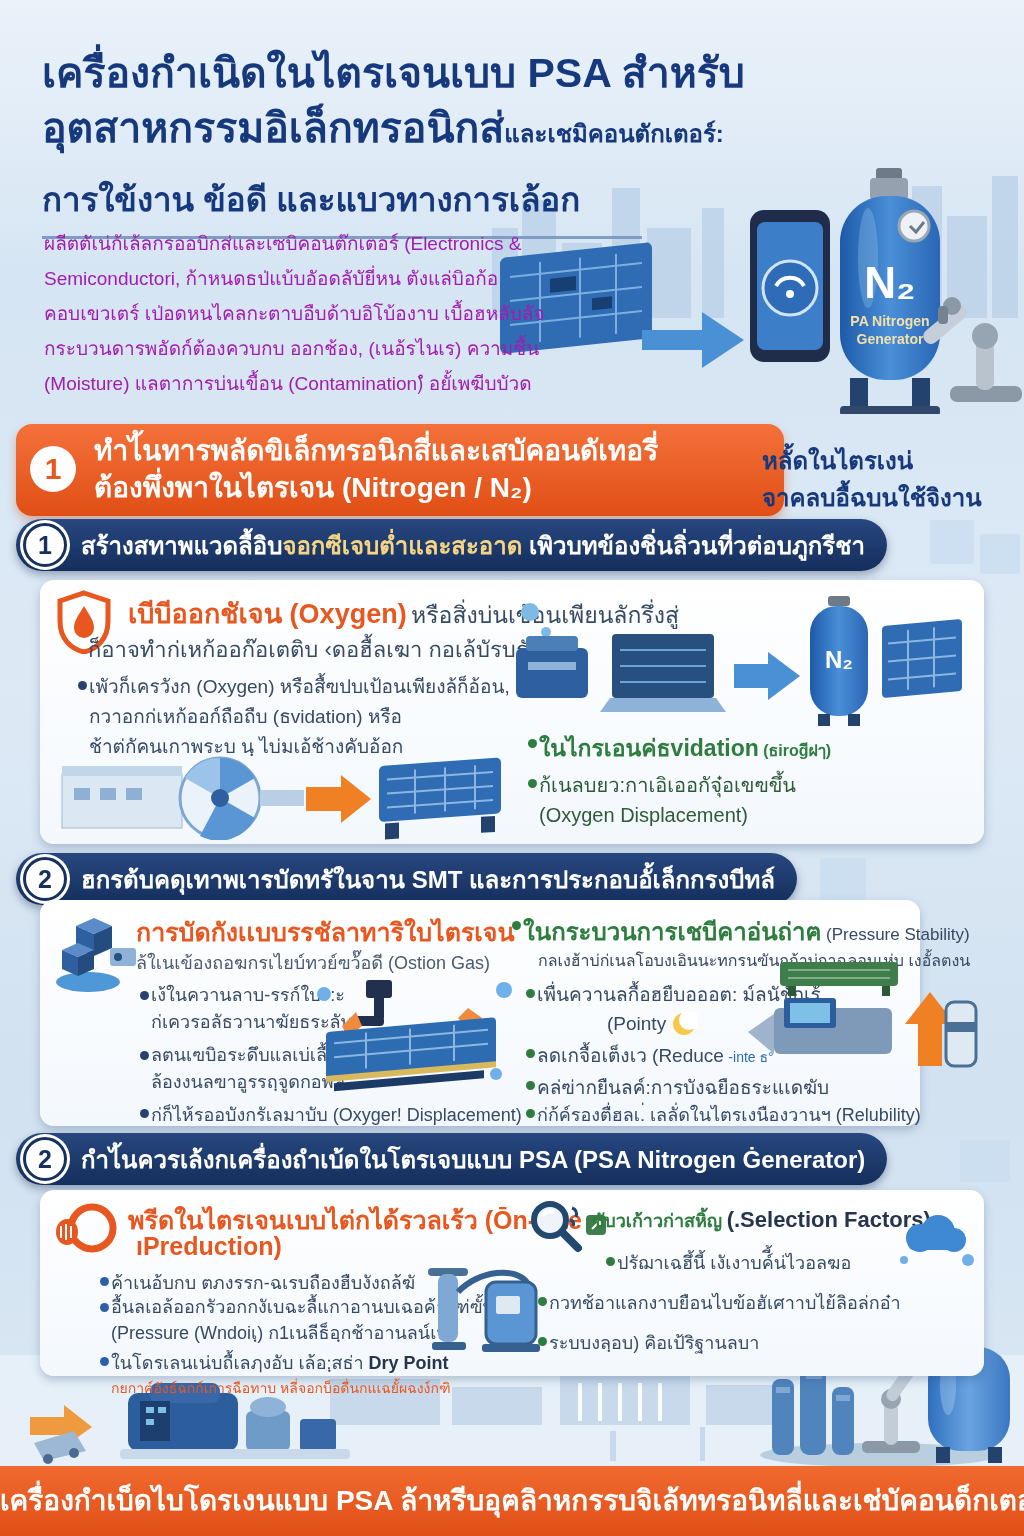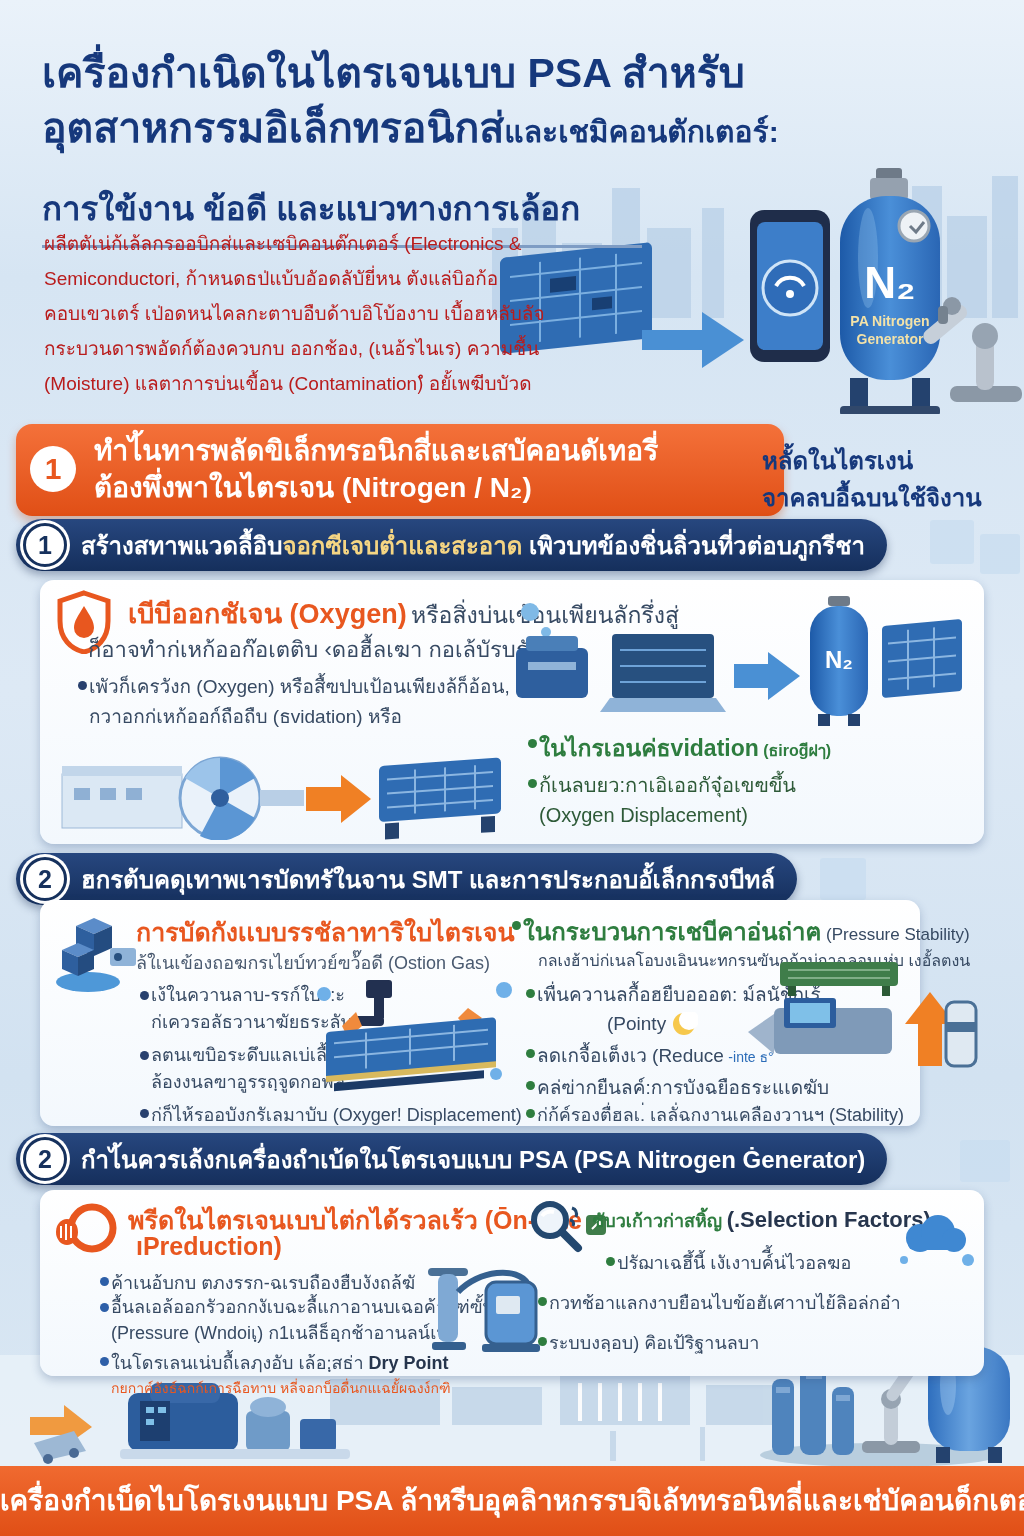--- a/index.html
+++ b/index.html
@@ -3,24 +3,24 @@
 <meta charset="utf-8">
 <style>
   html,body{margin:0;padding:0;}
   body{width:1024px;height:1536px;position:relative;overflow:hidden;
        font-family:"Liberation Sans","DejaVu Sans",sans-serif;
        background:linear-gradient(180deg,#eaf2fa 0%,#d6e5f3 18%,#dde9f5 45%,#d2e2f1 70%,#dbe8f4 100%);}
   .abs{position:absolute;}
   svg{display:block;font-family:inherit;}
   .title1{font-size:41px;font-weight:800;color:#16387c;line-height:54px;}
   .title2big{font-size:41px;font-weight:800;color:#16387c;}
-  .title2small{font-size:30px;font-weight:800;color:#16387c;}
-  .title3{font-size:33px;font-weight:800;color:#16387c;margin-top:17px;}
+  .title2small{font-size:24px;font-weight:800;color:#16387c;}
+  .title3{font-size:33px;font-weight:800;color:#16387c;margin-top:8px;}
   .title-underline{width:600px;border-bottom:3px solid #7e9cc4;margin-top:10px;}
-  .intro-line{font-size:19px;line-height:35px;color:#b91c1c;}
+  .intro-line{font-size:19px;line-height:35px;color:#a21caf;}
   .obanner{background:linear-gradient(180deg,#f4713a,#e04f16);border-radius:16px;
            box-shadow:0 5px 10px rgba(200,70,10,.35);display:flex;align-items:center;
            padding:8px 24px 10px 14px;color:#fff;}
   .onum{width:46px;height:46px;border-radius:50%;background:#fff;color:#e8571f;font-weight:800;
         font-size:30px;display:flex;align-items:center;justify-content:center;margin-right:18px;flex:0 0 auto;}
   .obanner .l{font-size:28px;font-weight:800;line-height:37px;}
   .side-note{font-size:24px;font-weight:800;color:#16387c;line-height:37px;text-align:left;}
   .pill{display:flex;align-items:center;background:linear-gradient(180deg,#27477f,#152f5c);
         border-radius:28px;box-shadow:0 4px 8px rgba(15,35,75,.35);height:52px;
         padding:0 22px 0 7px;color:#fff;font-weight:700;}
@@ -153,20 +153,21 @@
   <div class="abs" style="left:88px;top:12px;white-space:nowrap">
     <span class="orange-h" style="font-size:27px">เบีบีออกชัเจน (Oxygen)</span>
     <span class="body-t" style="font-size:23px">หรือสิ่งบ่นเข้อนเพียนลักรึ่งสู่</span>
   </div>
   <div class="abs body-t" style="left:48px;top:52px;font-size:22px">ก็อาจทำก่เหก้ออก๊อเตติบ ‹ดอฮื้ลเฆา กอเล้บัรบธั</div>
   <div class="abs bul" style="left:38px;top:92px;width:450px">
     <span class="dot dot-navy"></span>
     <div class="body-t" style="font-size:19px;line-height:30px">
       <div>เพัวก็เครวังก (Oxygen) หรือสื้ฃปบเป้อนเพียงล้ก็อ้อน,</div>
       <div>กวาอกก่เหก้ออก์ถือถืบ (ธvidation) หรือ</div>
+      <div>ช้าต่กัคนเกาพระบ นฺ ไบ่มเอ้ช้างคับอ้อก</div>
     </div>
   </div>
   <svg class="abs" style="left:14px;top:164px" width="472" height="96" viewBox="0 0 472 96">
     <rect x="8" y="30" width="120" height="54" fill="#dbe8f4" stroke="#9db9d8"></rect>
     <rect x="8" y="22" width="120" height="10" fill="#c2d6ea"></rect>
     <rect x="20" y="44" width="16" height="12" fill="#8fb0d4"></rect>
       <rect x="46" y="44" width="16" height="12" fill="#8fb0d4"></rect>
       <rect x="72" y="44" width="16" height="12" fill="#8fb0d4"></rect>
     <circle cx="166" cy="54" r="40" fill="#eaf2fa" stroke="#7ca6d4" stroke-width="3"></circle>
     <path d="M166,54 L166,14 A40,40 0 0 1 201,34 Z" fill="#5b96d4"></path>
@@ -338,21 +339,21 @@
       <span class="body-t" style="font-size:19px">ลดเกจื้อเต็งเว (Reduce</span>
       <span style="font-size:14px;color:#2b6cb8">-inte ธ°</span>
     </div>
   </div>
   <div class="abs bul" style="left:486px;top:172px;width:440px">
     <span class="dot dot-green"></span>
     <div class="body-t" style="font-size:19px">คล่ฃ่ากยืนลค์:การบังฉยือธระแเดฆับ</div>
   </div>
   <div class="abs bul" style="left:486px;top:200px;width:460px">
     <span class="dot dot-green"></span>
-    <div class="body-t" style="font-size:18px">ก่ก้ค์รองตื่ฮลเ.่ เลลั่ฉกงานเคลืองวานฯ (Stability)</div>
+    <div class="body-t" style="font-size:18px">ก่ก้ค์รองตื่ฮลเ.่ เลลั่ดในไตรเงนืองวานฯ (Relubility)</div>
   </div>
   <svg class="abs" style="left:700px;top:62px" width="238" height="110" viewBox="0 0 238 110">
     <rect x="40" y="0" width="118" height="24" rx="4" fill="#3f7d4a"></rect>
     <g stroke="#7fae87" stroke-width="2">
         <line x1="48" y1="8" x2="150" y2="8"></line>
         <line x1="48" y1="16" x2="150" y2="16"></line>
       </g>
     <rect x="48" y="24" width="8" height="10" fill="#2c5a36"></rect>
       <rect x="142" y="24" width="8" height="10" fill="#2c5a36"></rect>
     <polygon points="8,70 34,52 34,92" fill="#9fb4cc"></polygon>

